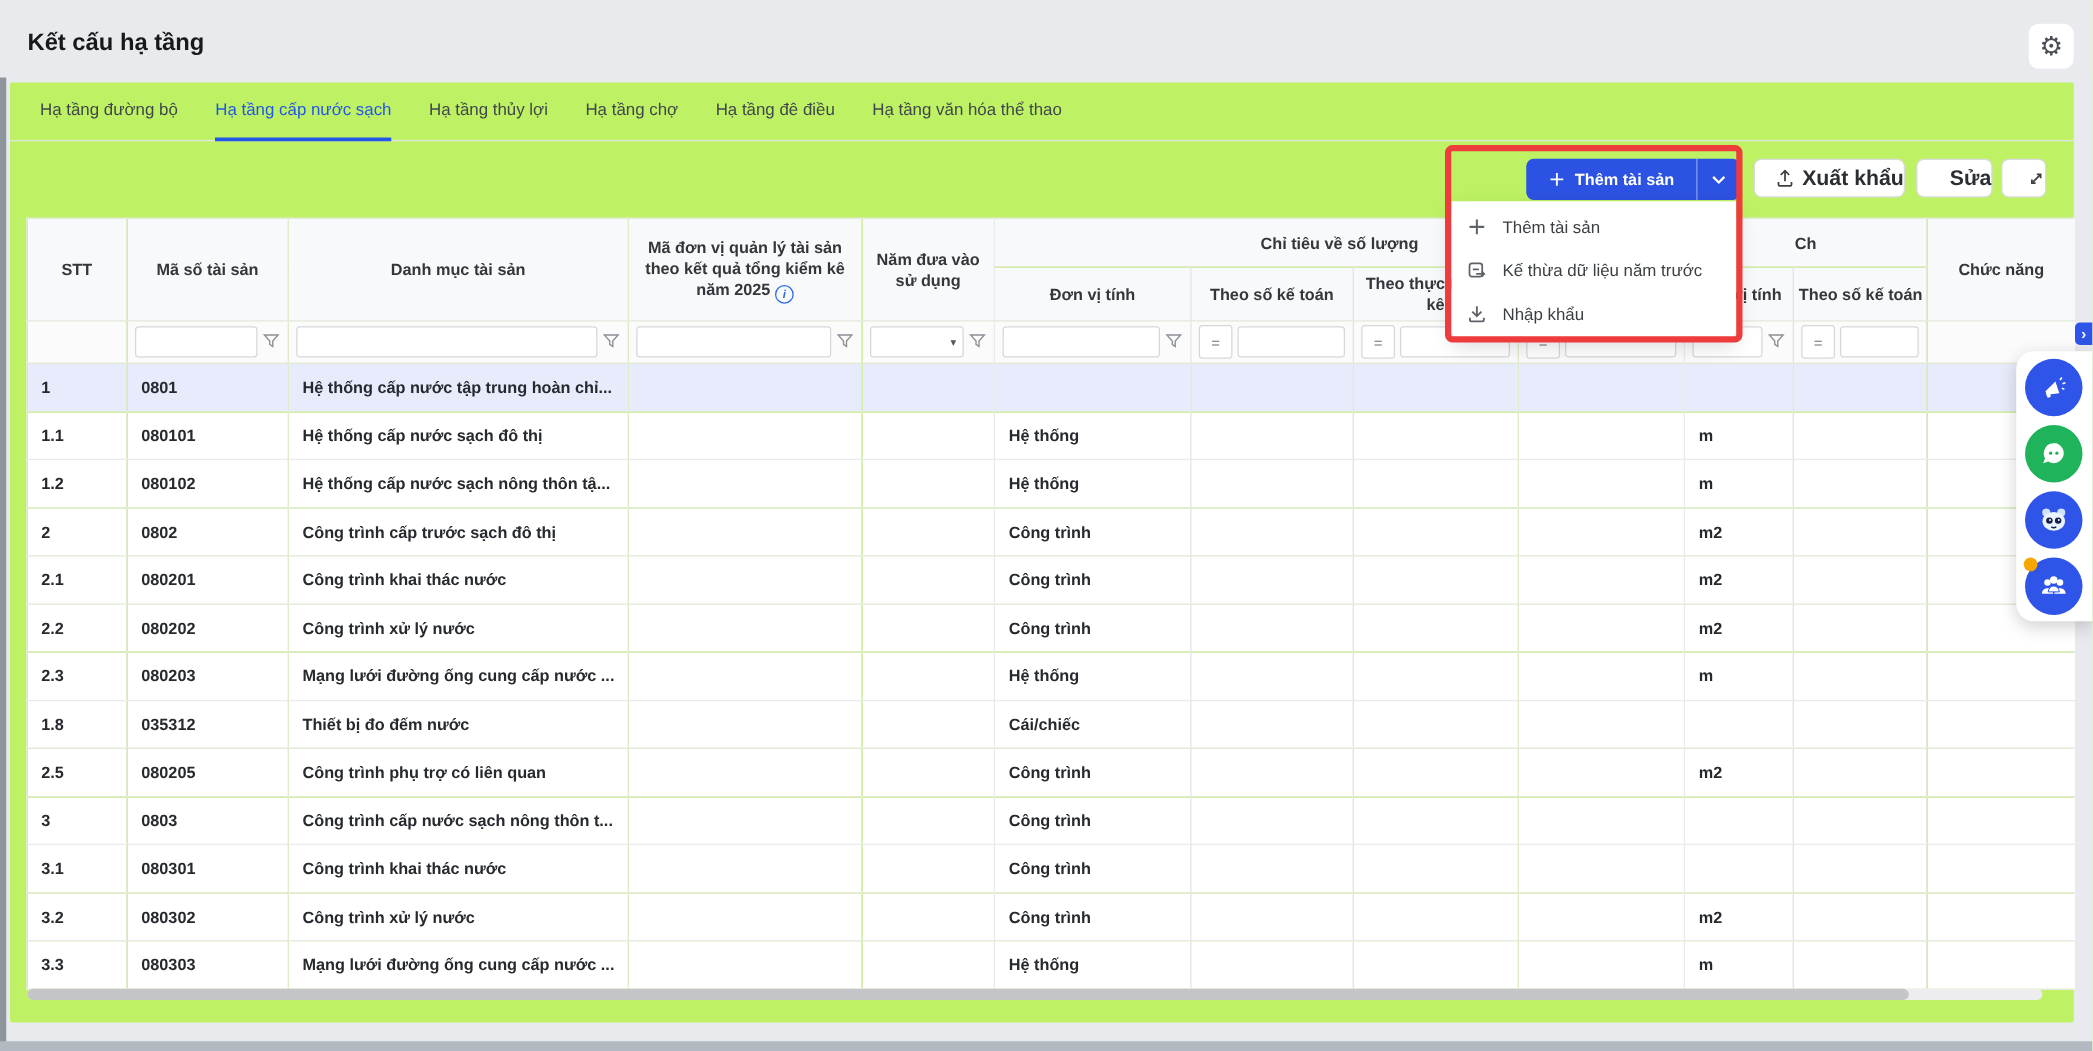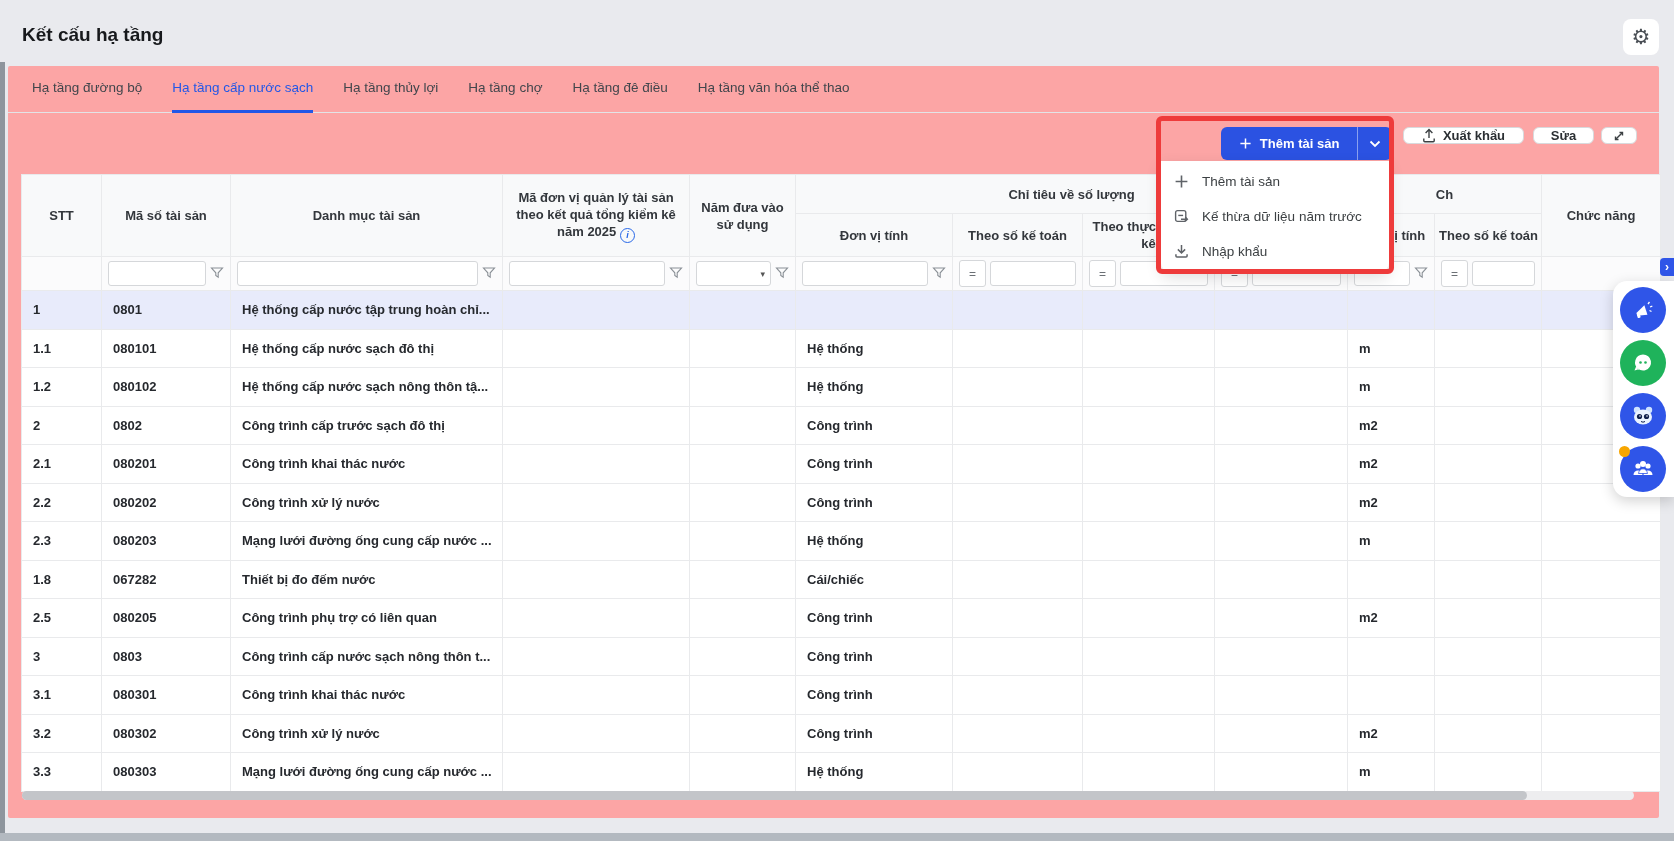--- a/index.html
+++ b/index.html
@@ -8,32 +8,32 @@
   .edge-left{position:absolute;left:0;top:0;width:5px;height:841px;background:#8e959d;}
   .edge-bottom{position:absolute;left:0;top:833px;width:1674px;height:8px;background:#b3b9c0;}
 
   
   .titlebar{position:absolute;left:0;top:0;width:1674px;height:62px;background:#e9eaee;}
   .page-title{position:absolute;left:22px;top:24px;font-size:19px;font-weight:700;color:#17191c;}
   .gear-btn{position:absolute;left:1623px;top:19px;width:36px;height:36px;background:#fff;border-radius:8px;
             display:flex;align-items:center;justify-content:center;font-size:21px;color:#4a4f55;cursor:pointer;}
 
   
-  .card{position:absolute;left:8px;top:66px;width:1651px;height:752px;background:#fca5a5;border-radius:2px;}
+  .card{position:absolute;left:8px;top:66px;width:1651px;height:752px;background:#bef264;border-radius:2px;}
 
   
   .tabs{position:absolute;left:0;top:0;width:100%;height:47px;display:flex;align-items:center;
         padding-left:24px;box-sizing:border-box;border-bottom:1px solid #e3e4e7;}
   .tab{margin-right:30px;font-size:13.5px;color:#41464c;height:47px;display:flex;align-items:center;
        border-bottom:3px solid transparent;box-sizing:border-box;cursor:pointer;white-space:nowrap;}
   .tab.active{color:#2257e7;border-bottom-color:#2257e7;font-weight:400;}
 
   
-  .btn{position:absolute;top:61px;height:17px;background:#fff;border:1px solid #d8dadd;border-radius:6px;
-       display:flex;align-items:center;justify-content:center;font-size:13px;font-weight:700;color:#2b2f33;
+  .btn{position:absolute;top:61px;height:31px;background:#fff;border:1px solid #d8dadd;border-radius:6px;
+       display:flex;align-items:center;justify-content:flex-end;font-size:17px;font-weight:700;color:#2b2f33;
        box-sizing:border-box;cursor:pointer;gap:7px;}
   .split-btn{position:absolute;left:1213px;top:61px;width:171px;height:33px;background:#2b52e2;border-radius:6px;
        display:flex;color:#fff;font-size:13px;font-weight:700;cursor:pointer;}
   .split-main{width:137px;display:flex;align-items:center;justify-content:center;gap:8px;}
   .split-caret{width:34px;display:flex;align-items:center;justify-content:center;border-left:1px solid rgba(255,255,255,.45);}
 
   
   table.grid{position:absolute;left:13px;top:108px;width:1639px;border-collapse:collapse;table-layout:fixed;}
   table.grid th,table.grid td{border:1px solid #e9eaec;box-sizing:border-box;overflow:hidden;}
   table.grid th{background:#f8f9fa;font-size:13px;font-weight:700;color:#33373c;text-align:center;
@@ -361,21 +361,21 @@
             <td>Hệ thống</td>
             <td></td>
             <td></td>
             <td></td>
             <td>m</td>
             <td></td>
             <td></td>
           </tr>
           <tr>
             <td>1.8</td>
-            <td>067282</td>
+            <td>035312</td>
             <td>Thiết bị đo đếm nước</td>
             <td></td>
             <td></td>
             <td>Cái/chiếc</td>
             <td></td>
             <td></td>
             <td></td>
             <td></td>
             <td></td>
             <td></td>

